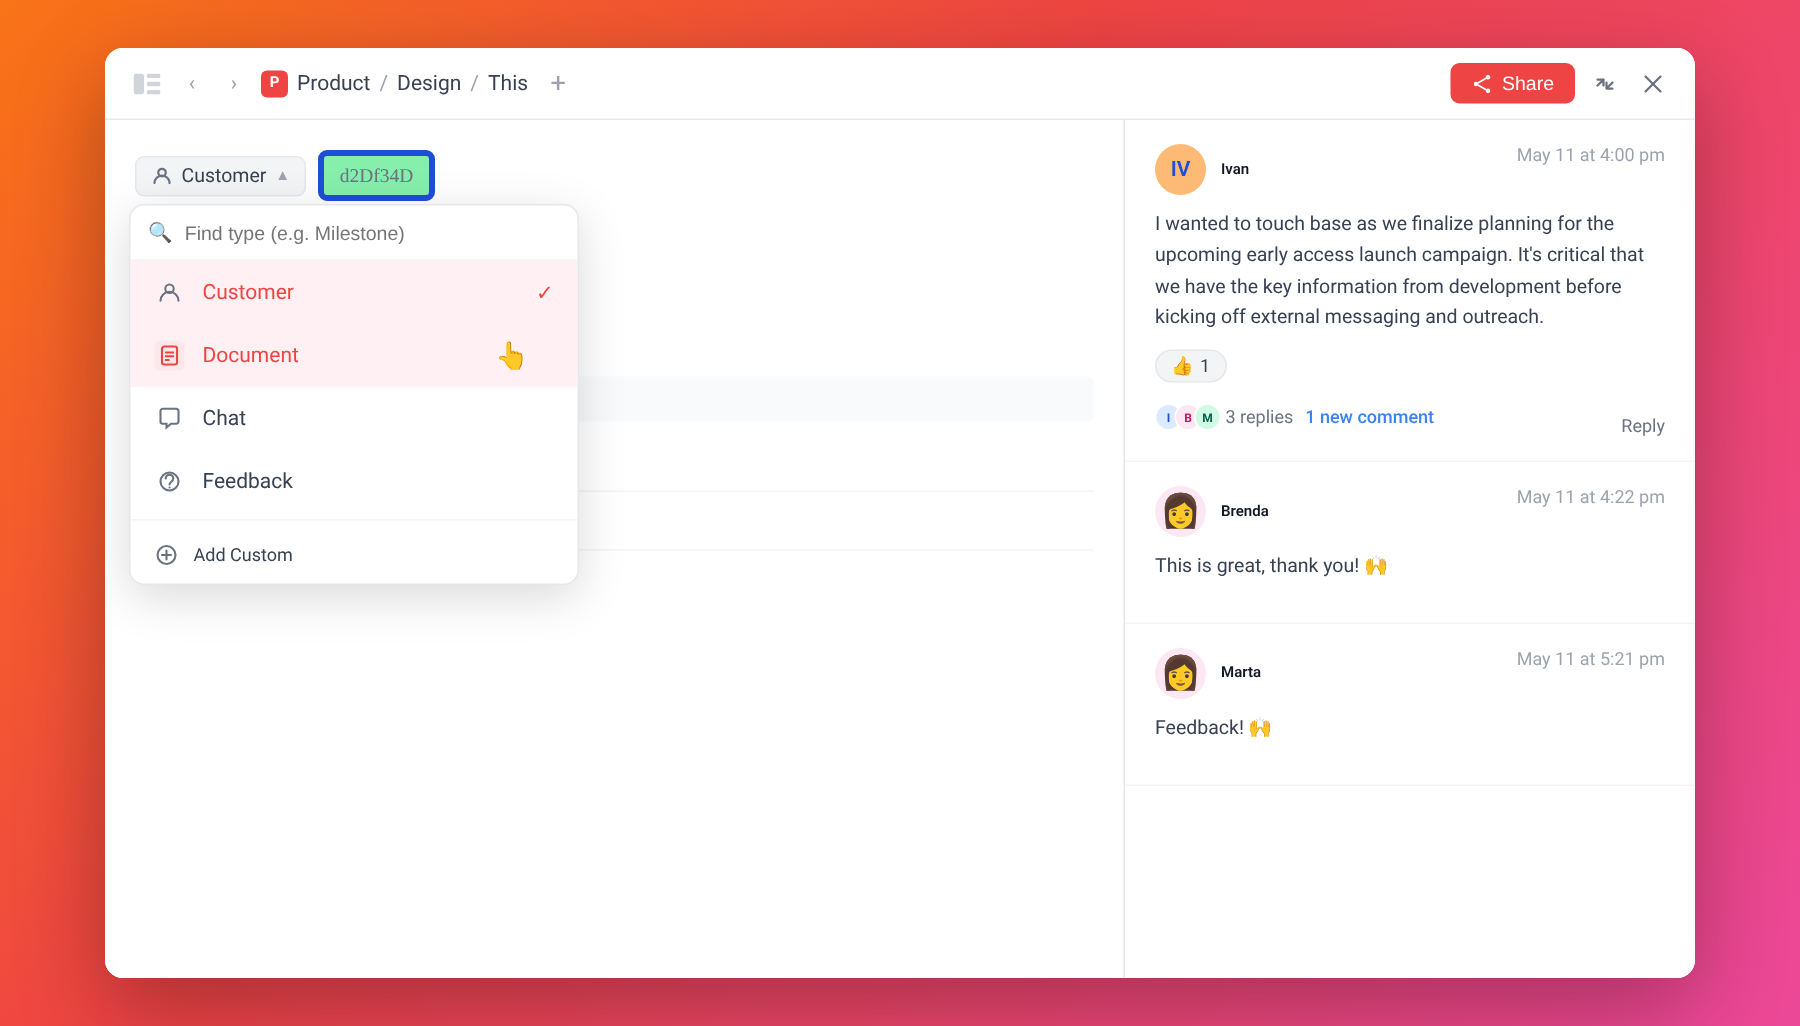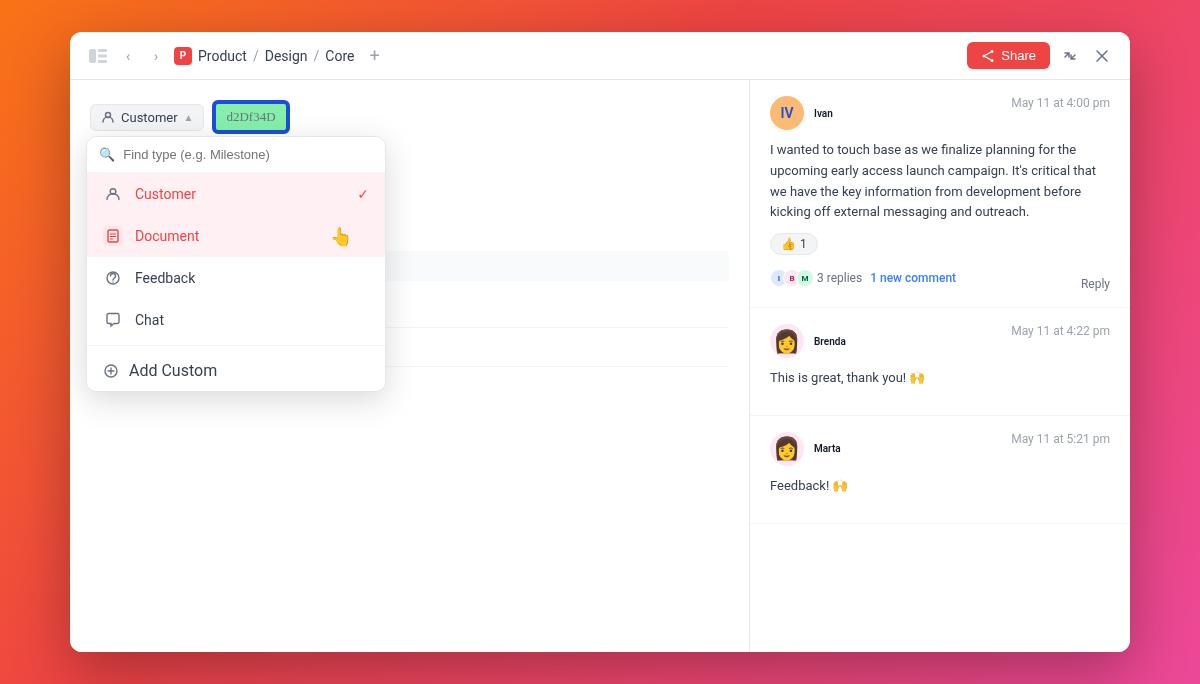--- a/index.html
+++ b/index.html
@@ -294,21 +294,21 @@
     }
     .dropdown-divider {
       border-top: 1px solid #f3f4f6;
       margin: 4px 0;
     }
     .dropdown-add {
       display: flex;
       align-items: center;
       gap: 10px;
       padding: 11px 16px;
-      font-size: 16px;
+      font-size: 12px;
       color: #374151;
       cursor: pointer;
     }
     .cursor-hand {
       position: absolute;
       right: 32px;
       top: 50%;
       transform: translateY(-50%);
       font-size: 18px;
       pointer-events: none;
@@ -442,21 +442,21 @@
         </svg>
       </div>
       <div class="nav-arrow">‹</div>
       <div class="nav-arrow">›</div>
       <div class="breadcrumb">
         <div class="breadcrumb-icon">P</div>
         <span>Product</span>
         <span class="breadcrumb-sep">/</span>
         <span>Design</span>
         <span class="breadcrumb-sep">/</span>
-        <span>Core</span>
+        <span>This</span>
       </div>
       <div class="add-tab">+</div>
     </div>
     <div class="titlebar-right">
       <button class="share-btn">
         <svg width="14" height="14" viewBox="0 0 14 14" fill="none">
           <circle cx="11" cy="2.5" r="1.5" fill="white"></circle>
           <circle cx="3" cy="7" r="1.5" fill="white"></circle>
           <circle cx="11" cy="11.5" r="1.5" fill="white"></circle>
           <line x1="4.3" y1="6.3" x2="9.7" y2="3.2" stroke="white" stroke-width="1.2"></line>
@@ -541,35 +541,35 @@
               <line x1="4" y1="10" x2="7" y2="10" stroke="#ef4444" stroke-width="1.2"></line>
             </svg>
           </span>
           <span style="color:#ef4444;">Document</span>
           <span class="cursor-hand">👆</span>
         </div>
 
         <div class="dropdown-item">
           <span class="item-icon">
             <svg width="16" height="16" viewBox="0 0 16 16" fill="none">
+              <path d="M2 3a1.5 1.5 0 011.5-1.5h9A1.5 1.5 0 0114 3v7a1.5 1.5 0 01-1.5 1.5H9l-3 2.5V11.5H3.5A1.5 1.5 0 012 10V3z" stroke="#6b7280" stroke-width="1.4"></path>
+            </svg>
+          </span>
+          <span>Chat</span>
+        </div>
+
+        <div class="dropdown-item">
+          <span class="item-icon">
+            <svg width="16" height="16" viewBox="0 0 16 16" fill="none">
               <circle cx="8" cy="8" r="6" stroke="#6b7280" stroke-width="1.4"></circle>
               <path d="M5.5 6c0-1.4 1.1-2.5 2.5-2.5s2.5 1.1 2.5 2.5c0 2-2.5 2.5-2.5 4" stroke="#6b7280" stroke-width="1.4" stroke-linecap="round"></path>
               <circle cx="8" cy="12" r="0.7" fill="#6b7280"></circle>
             </svg>
           </span>
           <span>Feedback</span>
-        </div>
-
-        <div class="dropdown-item">
-          <span class="item-icon">
-            <svg width="16" height="16" viewBox="0 0 16 16" fill="none">
-              <path d="M2 3a1.5 1.5 0 011.5-1.5h9A1.5 1.5 0 0114 3v7a1.5 1.5 0 01-1.5 1.5H9l-3 2.5V11.5H3.5A1.5 1.5 0 012 10V3z" stroke="#6b7280" stroke-width="1.4"></path>
-            </svg>
-          </span>
-          <span>Chat</span>
         </div>
 
         <div class="dropdown-divider"></div>
 
         <div class="dropdown-add">
           <svg width="16" height="16" viewBox="0 0 16 16" fill="none">
             <circle cx="8" cy="8" r="6" stroke="#6b7280" stroke-width="1.4"></circle>
             <line x1="8" y1="5" x2="8" y2="11" stroke="#6b7280" stroke-width="1.4" stroke-linecap="round"></line>
             <line x1="5" y1="8" x2="11" y2="8" stroke="#6b7280" stroke-width="1.4" stroke-linecap="round"></line>
           </svg>

